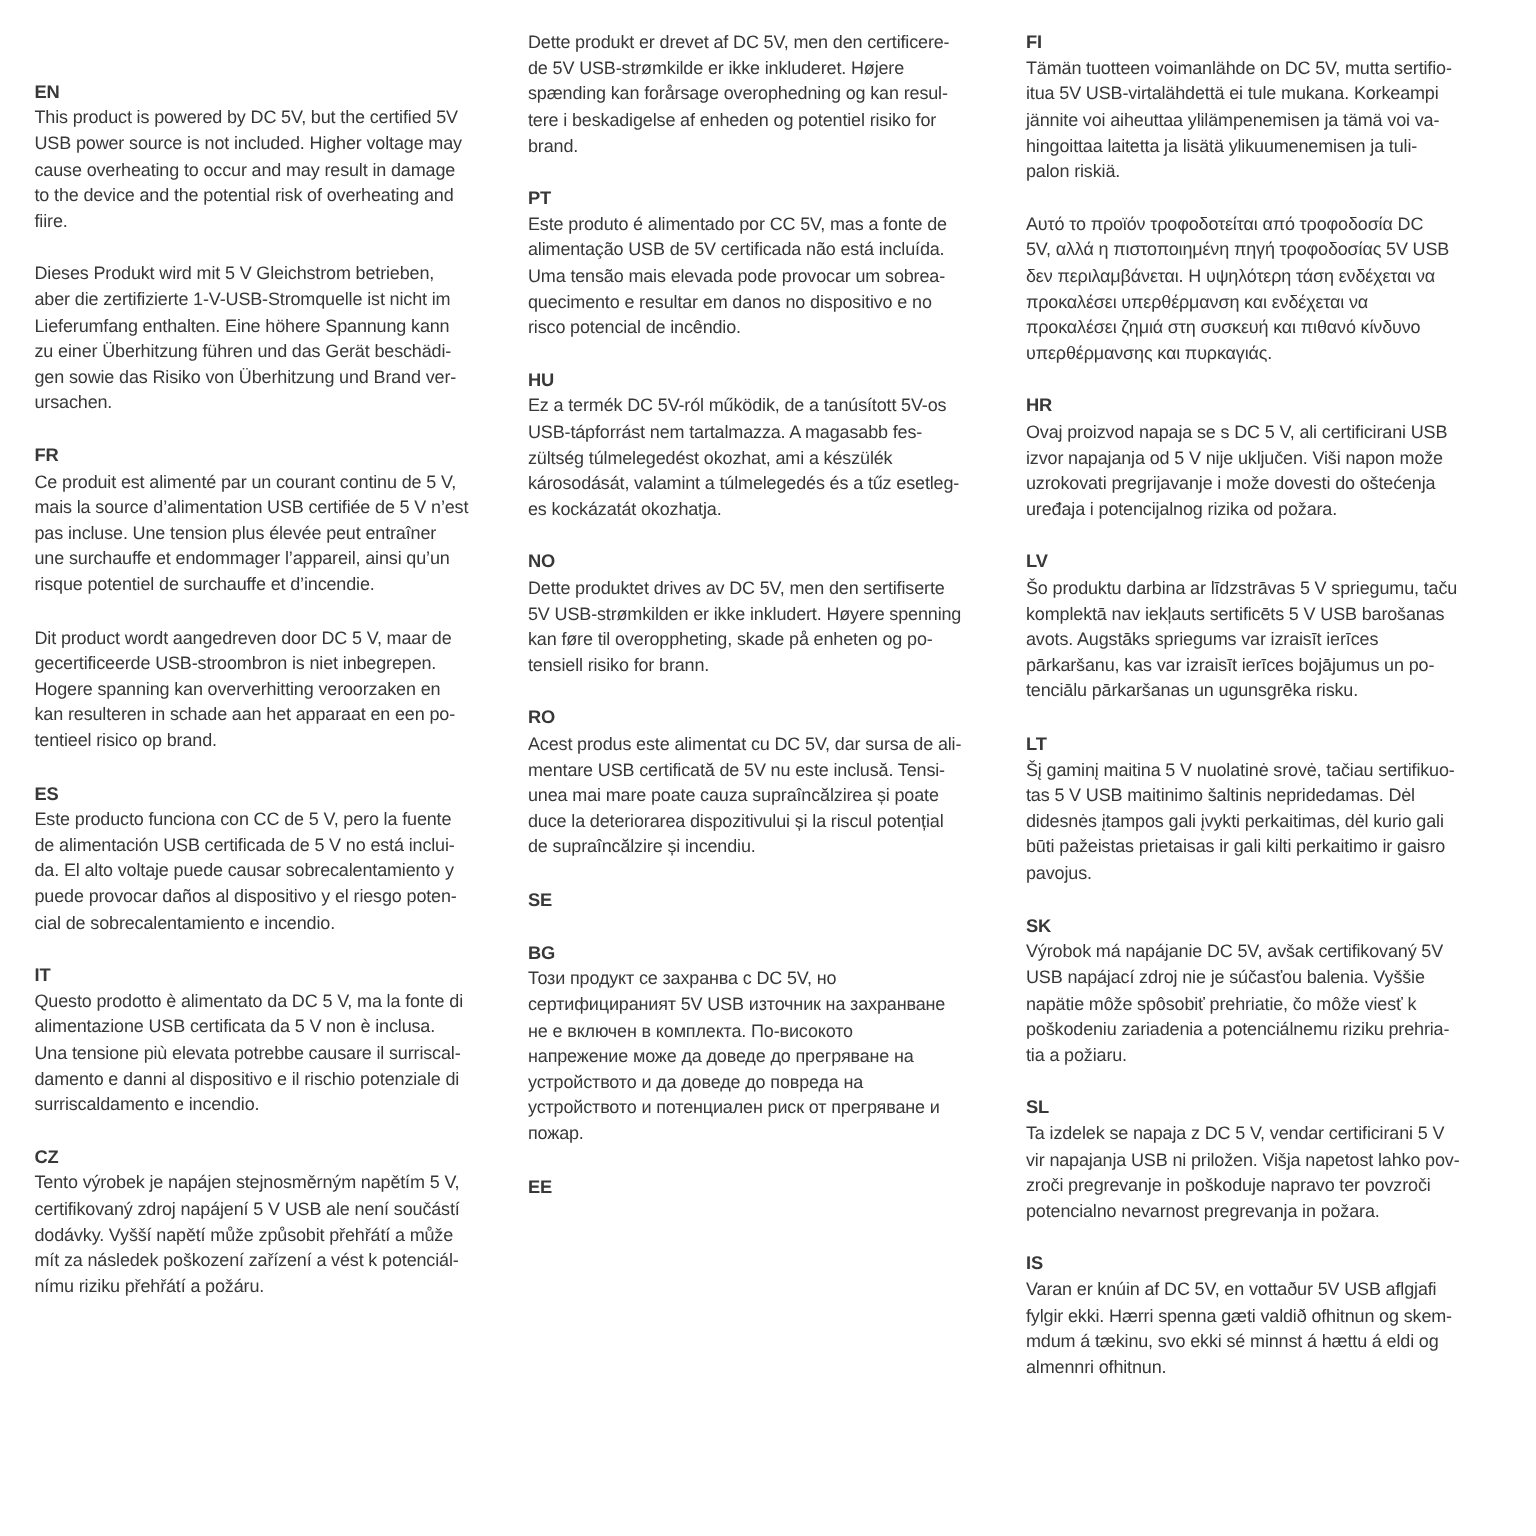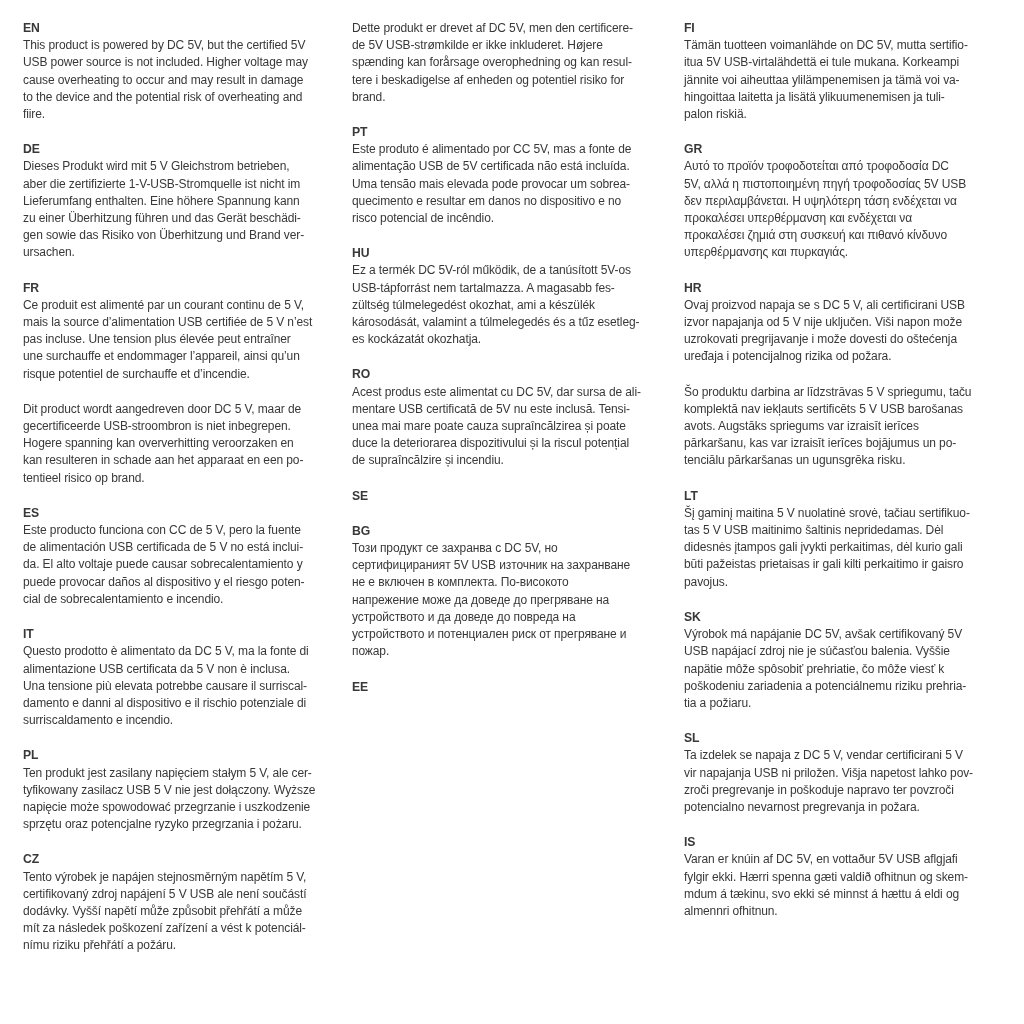--- a/index.html
+++ b/index.html
@@ -14,21 +14,21 @@
     background: #ffffff;
     font-family: "Liberation Sans", "DejaVu Sans", sans-serif;
     color: #383838;
     overflow: hidden;
   }
   .col {
     position: absolute;
     top: 20px;
     width: 330px;
   }
-  .col-1 { left: 23px; }
+  .col-1 { left: 23px; margin-top: 33px; }
   .col-2 { left: 352px; }
   .col-3 { left: 684px; }
   section.lang-section {
     margin: 0 0 18px 0;
   }
   .lang-code {
     font-size: 12.2px;
     font-weight: 700;
     line-height: 17.2px;
     margin: 0;
@@ -50,21 +50,20 @@
   <div class="col col-1">
     <section class="lang-section">
       <h2 class="lang-code">EN</h2>
       <p class="lang-text">This product is powered by DC 5V, but the certified 5V
 USB power source is not included. Higher voltage may
 cause overheating to occur and may result in damage
 to the device and the potential risk of overheating and
 fiire.</p>
     </section>
     <section class="lang-section">
-      <h2 class="lang-code">DE</h2>
       <p class="lang-text">Dieses Produkt wird mit 5 V Gleichstrom betrieben,
 aber die zertifizierte 1-V-USB-Stromquelle ist nicht im
 Lieferumfang enthalten. Eine höhere Spannung kann
 zu einer Überhitzung führen und das Gerät beschädi-
 gen sowie das Risiko von Überhitzung und Brand ver-
 ursachen.</p>
     </section>
     <section class="lang-section">
       <h2 class="lang-code">FR</h2>
       <p class="lang-text">Ce produit est alimenté par un courant continu de 5 V,
@@ -90,27 +89,20 @@
     </section>
     <section class="lang-section">
       <h2 class="lang-code">IT</h2>
       <p class="lang-text">Questo prodotto è alimentato da DC 5 V, ma la fonte di
 alimentazione USB certificata da 5 V non è inclusa.
 Una tensione più elevata potrebbe causare il surriscal-
 damento e danni al dispositivo e il rischio potenziale di
 surriscaldamento e incendio.</p>
     </section>
     <section class="lang-section">
-      <h2 class="lang-code">PL</h2>
-      <p class="lang-text">Ten produkt jest zasilany napięciem stałym 5 V, ale cer-
-tyfikowany zasilacz USB 5 V nie jest dołączony. Wyższe
-napięcie może spowodować przegrzanie i uszkodzenie
-sprzętu oraz potencjalne ryzyko przegrzania i pożaru.</p>
-    </section>
-    <section class="lang-section">
       <h2 class="lang-code">CZ</h2>
       <p class="lang-text">Tento výrobek je napájen stejnosměrným napětím 5 V,
 certifikovaný zdroj napájení 5 V USB ale není součástí
 dodávky. Vyšší napětí může způsobit přehřátí a může
 mít za následek poškození zařízení a vést k potenciál-
 nímu riziku přehřátí a požáru.</p>
     </section>
   </div>
 
   <div class="col col-2">
@@ -131,20 +123,25 @@
     </section>
     <section class="lang-section">
       <h2 class="lang-code">HU</h2>
       <p class="lang-text">Ez a termék DC 5V-ról működik, de a tanúsított 5V-os
 USB-tápforrást nem tartalmazza. A magasabb fes-
 zültség túlmelegedést okozhat, ami a készülék
 károsodását, valamint a túlmelegedés és a tűz esetleg-
 es kockázatát okozhatja.</p>
     </section>
     <section class="lang-section">
+      <h2 class="lang-code">NO</h2>
+      <p class="lang-text">Dette produktet drives av DC 5V, men den sertifiserte
+5V USB-strømkilden er ikke inkludert. Høyere spenning
+kan føre til overoppheting, skade på enheten og po-
+tensiell risiko for brann.</p>
     </section>
     <section class="lang-section">
       <h2 class="lang-code">RO</h2>
       <p class="lang-text">Acest produs este alimentat cu DC 5V, dar sursa de ali-
 mentare USB certificată de 5V nu este inclusă. Tensi-
 unea mai mare poate cauza supraîncălzirea și poate
 duce la deteriorarea dispozitivului și la riscul potențial
 de supraîncălzire și incendiu.</p>
     </section>
     <section class="lang-section">
@@ -168,36 +165,36 @@
   <div class="col col-3">
     <section class="lang-section">
       <h2 class="lang-code">FI</h2>
       <p class="lang-text">Tämän tuotteen voimanlähde on DC 5V, mutta sertifio-
 itua 5V USB-virtalähdettä ei tule mukana. Korkeampi
 jännite voi aiheuttaa ylilämpenemisen ja tämä voi va-
 hingoittaa laitetta ja lisätä ylikuumenemisen ja tuli-
 palon riskiä.</p>
     </section>
     <section class="lang-section">
-      <h2 class="lang-code">GR</h2>
       <p class="lang-text">Αυτό το προϊόν τροφοδοτείται από τροφοδοσία DC
 5V, αλλά η πιστοποιημένη πηγή τροφοδοσίας 5V USB
 δεν περιλαμβάνεται. Η υψηλότερη τάση ενδέχεται να
 προκαλέσει υπερθέρμανση και ενδέχεται να
 προκαλέσει ζημιά στη συσκευή και πιθανό κίνδυνο
 υπερθέρμανσης και πυρκαγιάς.</p>
     </section>
     <section class="lang-section">
       <h2 class="lang-code">HR</h2>
       <p class="lang-text">Ovaj proizvod napaja se s DC 5 V, ali certificirani USB
 izvor napajanja od 5 V nije uključen. Viši napon može
 uzrokovati pregrijavanje i može dovesti do oštećenja
 uređaja i potencijalnog rizika od požara.</p>
     </section>
     <section class="lang-section">
+      <h2 class="lang-code">LV</h2>
       <p class="lang-text">Šo produktu darbina ar līdzstrāvas 5 V spriegumu, taču
 komplektā nav iekļauts sertificēts 5 V USB barošanas
 avots. Augstāks spriegums var izraisīt ierīces
 pārkaršanu, kas var izraisīt ierīces bojājumus un po-
 tenciālu pārkaršanas un ugunsgrēka risku.</p>
     </section>
     <section class="lang-section">
       <h2 class="lang-code">LT</h2>
       <p class="lang-text">Šį gaminį maitina 5 V nuolatinė srovė, tačiau sertifikuo-
 tas 5 V USB maitinimo šaltinis nepridedamas. Dėl

